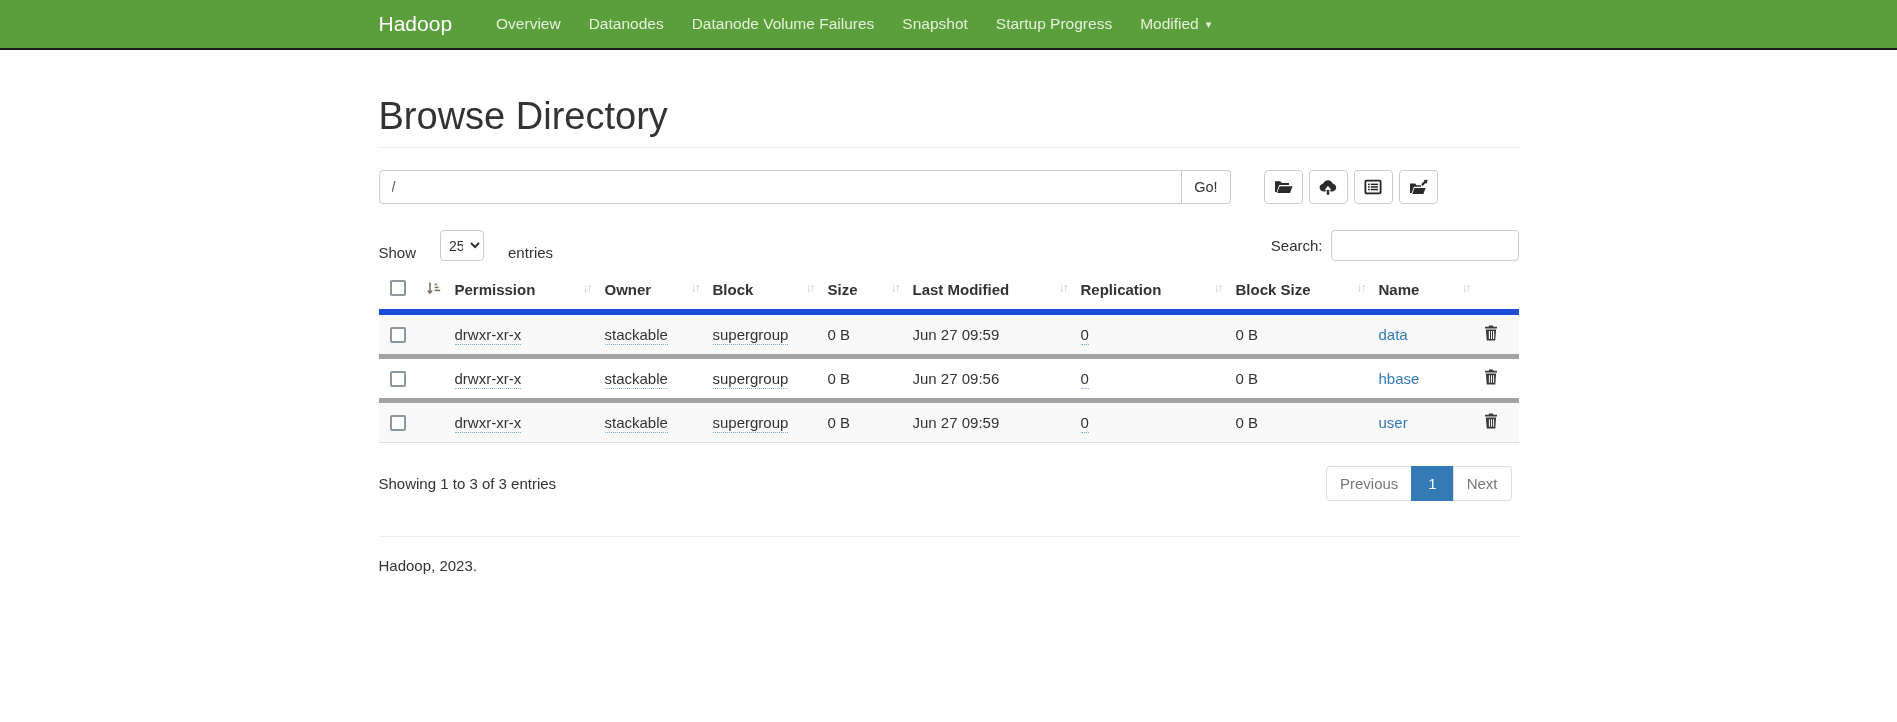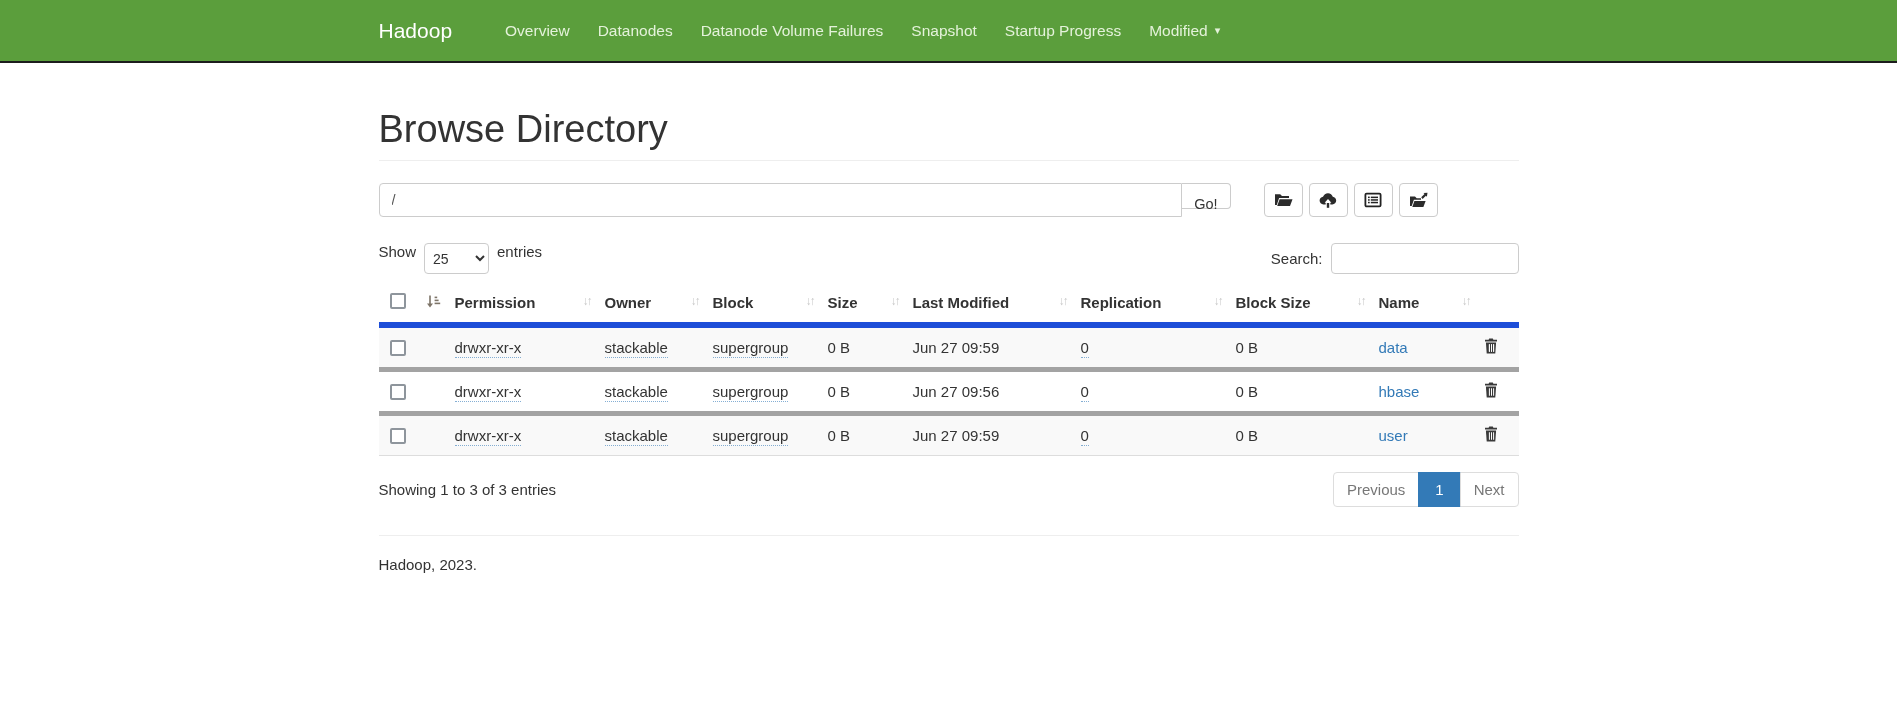--- a/index.html
+++ b/index.html
@@ -10,63 +10,63 @@
   }
   *{box-sizing:border-box;}
   html,body{margin:0;padding:0;background:#fff;}
   body{
     font-family:"Liberation Sans","DejaVu Sans",sans-serif;
     font-size:15px;color:#333;width:1897px;min-height:722px;overflow-x:hidden;
   }
   .container{width:1140px;margin:0 auto;}
 
   
-  .navbar{height:63px;background:var(--navbar-bg);border-bottom:2px solid var(--navbar-border);}
+  .navbar{height:50px;background:var(--navbar-bg);border-bottom:2px solid var(--navbar-border);}
   .navbar .container{display:flex;align-items:center;height:100%;}
   .navbar-brand{color:#fff;font-size:21px;text-decoration:none;margin-right:26px;cursor:pointer;}
-  .navbar-nav{list-style:none;display:flex;margin:13px;padding:0;}
+  .navbar-nav{list-style:none;display:flex;margin:4px;padding:0;}
   .navbar-nav li{padding:0 14px;color:#e4f2da;font-size:15.5px;cursor:pointer;white-space:nowrap;display:flex;align-items:center;gap:7px;}
   .caret-glyph{font-size:11px;line-height:1;color:#e4f2da;}
 
   
   .page-title{font-size:38px;font-weight:500;margin:45px 0 10px;padding-bottom:9px;border-bottom:1px solid #eee;color:#333;}
 
   
   .path-row{display:flex;align-items:flex-start;margin-top:22px;}
   .input-group{display:flex;width:852px;}
   .path-input{flex:1;height:34px;border:1px solid #ccc;border-radius:4px 0 0 4px;padding:6px 12px;font-size:14.5px;color:#555;font-family:inherit;outline:none;}
-  .go-button{height:24px;padding:12px 12px;background:#fff;border:1px solid #ccc;border-left:none;border-radius:0 4px 4px 0;font-size:14.5px;color:#333;font-family:inherit;cursor:pointer;}
+  .go-button{height:34px;padding:4px 12px;background:#fff;border:1px solid #ccc;border-left:none;border-radius:0 4px 4px 0;font-size:14.5px;color:#333;font-family:inherit;cursor:pointer;}
   .action-group{display:flex;margin-left:33px;gap:6px;}
   .icon-button{width:39px;height:34px;background:#fff;border:1px solid #ccc;border-radius:4px;display:inline-flex;align-items:center;justify-content:center;cursor:pointer;padding:0;}
   .icon-button svg{display:block;}
 
   
   .controls-row{display:flex;justify-content:space-between;align-items:center;margin-top:26px;}
-  .length-control{display:flex;align-items:flex-start;gap:8px;color:#333;}
-  .length-select{height:31px;width:65px;border:1px solid #ccc;border-radius:4px;font-family:inherit;font-size:14px;color:#333;padding:2px 4px;background:#fff;}
+  .length-control{display:flex;align-items:flex-end;gap:24px;color:#333;}
+  .length-select{height:31px;width:44px;border:1px solid #ccc;border-radius:4px;font-family:inherit;font-size:14px;color:#333;padding:2px 4px;background:#fff;}
   .search-control{display:flex;align-items:center;gap:8px;}
   .search-input{width:188px;height:31px;border:1px solid #ccc;border-radius:4px;padding:4px 8px;font-family:inherit;font-size:14px;outline:none;}
 
   
   table.dir-table{width:100%;border-collapse:collapse;table-layout:fixed;margin-top:14px;border-bottom:1px solid #ddd;}
   .dir-table th{font-weight:bold;text-align:left;font-size:15px;padding:4px 0 10px;border-bottom:6px solid #1d4ed8;position:relative;cursor:pointer;}
   .dir-table td{padding:10px 0;font-size:15px;border-top:5px solid #a3a3a3;margin-top:48px;}
   .dir-table thead th:first-child,.dir-table tbody td:first-child{padding-left:11px;}
   .dir-table tbody tr:nth-child(odd){background:#f9f9f9;}
   .sort-icon{position:absolute;right:14px;top:6px;color:#c8c8c8;font-size:12px;letter-spacing:-2px;font-weight:normal;}
   .sort-active-icon{vertical-align:-3px;margin-left:16px;}
   input[type=checkbox].row-check{appearance:none;-webkit-appearance:none;width:16px;height:16px;border:2px solid #8e959c;border-radius:2px;background:#fff;cursor:pointer;vertical-align:-3px;margin:0;}
   .editable{border-bottom:1px dotted rgba(51,122,183,.6);padding-bottom:1px;cursor:pointer;}
   .name-link{color:var(--link);text-decoration:none;cursor:pointer;}
   .trash-button{background:none;border:none;padding:0;cursor:pointer;line-height:0;}
 
   
   .table-footer{display:flex;justify-content:space-between;align-items:center;margin-top:16px;}
   .summary{color:#333;}
-  .pagination{list-style:none;display:flex;margin:0;padding:0;}
+  .pagination{list-style:none;display:flex;margin:7px;padding:0;}
   .pagination a{display:block;padding:8px 13px;border:1px solid #ddd;margin-left:-1px;color:#777;background:#fff;text-decoration:none;font-size:15px;cursor:pointer;}
   .pagination li:first-child a{border-radius:4px 0 0 4px;margin-left:0;}
   .pagination li:last-child a{border-radius:0 4px 4px 0;}
   .pagination li.active a{background:var(--pagination-active-bg);border-color:var(--pagination-active-bg);color:#fff;padding:8px 16px;}
 
   hr.bottom-divider{border:none;border-top:1px solid #eee;margin:28px 0 20px;}
   .footer-text{color:#333;font-size:15px;margin:0 0 40px;}
 </style>
 </head>
 <body>

